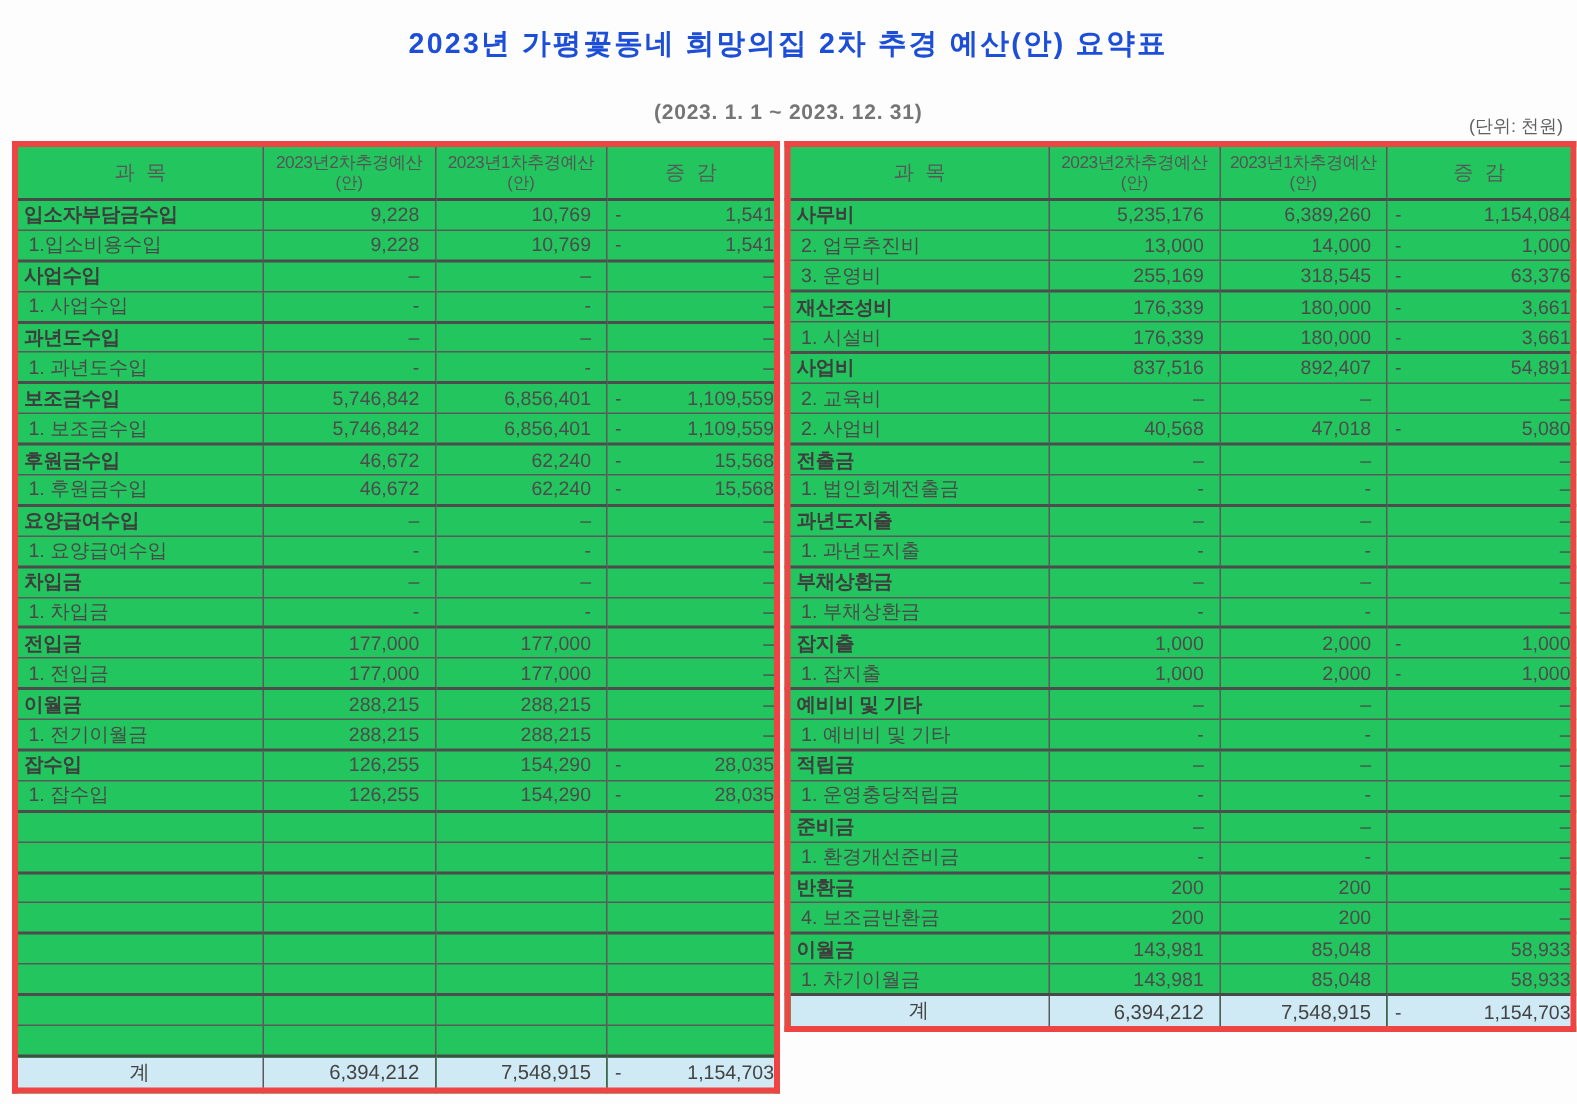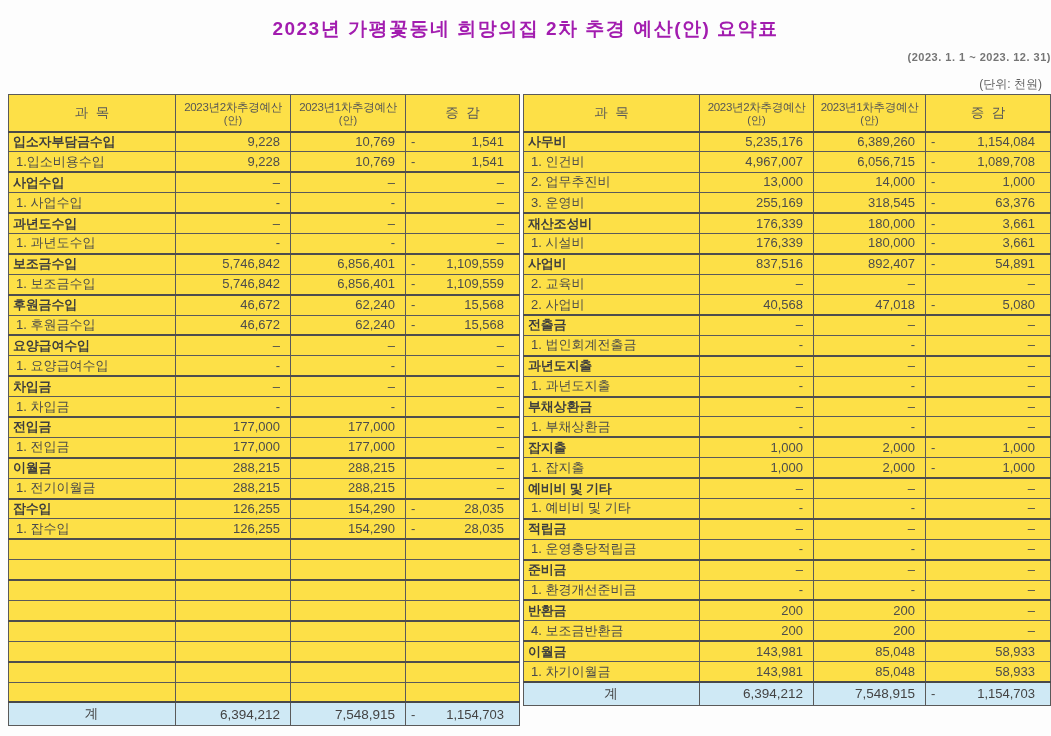--- a/index.html
+++ b/index.html
@@ -3,51 +3,51 @@
 <meta charset="utf-8">
 <style>
   * { margin:0; padding:0; box-sizing:border-box; }
   html,body { width:1051px; height:736px; overflow:hidden; }
   body {
     font-family:"Liberation Sans","DejaVu Sans",sans-serif;
     background:#fdfdfd; color:#4e4e4e; position:relative;
   }
   .doc-title {
     text-align:center; margin-top:16px;
-    font-size:19px; font-weight:bold; color:#a21caf; letter-spacing:1.5px;
+    font-size:19px; font-weight:bold; color:#1d4ed8; letter-spacing:1.5px;
   }
   .doc-subtitle {
-    text-align:right; margin-top:9px;
-    font-size:11px; font-weight:bold; color:#757575; letter-spacing:0.5px;
+    text-align:center; margin-top:24px;
+    font-size:14px; font-weight:bold; color:#757575; letter-spacing:0.5px;
   }
   .unit-note {
     position:absolute; top:76px; right:9px;
     font-size:12px; color:#5f5f5f;
   }
   .tables-wrap { position:absolute; left:8px; top:94px; display:flex; align-items:flex-start; }
-  table.budget { border-collapse:collapse; table-layout:fixed; background:#fde047; border:1px solid #ef4444; }
+  table.budget { border-collapse:collapse; table-layout:fixed; background:#22c55e; border:4px solid #ef4444; }
   table.budget.right { margin-left:3px; }
   th, td { border:1px solid #5a5a5a; overflow:hidden; }
   thead th {
     height:37px; border-bottom:2px solid #494949;
     font-weight:normal; color:#555; vertical-align:middle; text-align:center;
   }
   th.cat-h, th.diff-h { font-size:13.5px; white-space:pre; color:#585858; }
   th .h1 { font-size:11.5px; letter-spacing:-0.3px; line-height:13px; padding-top:2px; color:#555; }
   th .h2 { font-size:11px;  line-height:13px; color:#555; }
   tbody td { height:20.4px; font-size:13px; line-height:14px; vertical-align:middle; color:#4c4c4c; }
   tr.group-start td { border-top:2px solid #4d4d4d; }
   td.cat { text-align:left; }
   td.cat.main { padding-left:4px; font-weight:bold; color:#3e3e3e; letter-spacing:-0.2px; }
   td.cat.sub  { padding-left:7px; color:#4a4a4a; }
   td.num { text-align:right; padding-right:10px; }
   td.diff, tfoot td.diff { padding:0; }
   .diff-inner { display:flex; justify-content:space-between; align-items:center; height:100%; }
   .diff-inner .sign { padding-left:5px; font-size:13px; }
-  .diff-inner .val  { padding-right:15px; font-size:13px; margin-left:auto; }
+  .diff-inner .val  { padding-right:0; font-size:13px; margin-left:auto; }
   tfoot td {
     height:23px; border-top:2px solid #494949;
     font-size:13.5px; color:#434343; vertical-align:middle;
   }
   tfoot .total-label { text-align:center; letter-spacing:1px; }
 </style>
 </head>
 <body>
 
 <div class="doc-title">2023년 가평꽃동네 희망의집 2차 추경 예산(안) 요약표</div>
@@ -429,31 +429,20 @@
           <td class="num">5,235,176</td>
           <td class="num">6,389,260</td>
           <td class="diff">
             <div class="diff-inner">
               <span class="sign">-</span>
               <span class="val">1,154,084</span>
             </div>
           </td>
         </tr>
         <tr>
-          <td class="cat sub">1. 인건비</td>
-          <td class="num">4,967,007</td>
-          <td class="num">6,056,715</td>
-          <td class="diff">
-            <div class="diff-inner">
-              <span class="sign">-</span>
-              <span class="val">1,089,708</span>
-            </div>
-          </td>
-        </tr>
-        <tr>
           <td class="cat sub">2. 업무추진비</td>
           <td class="num">13,000</td>
           <td class="num">14,000</td>
           <td class="diff">
             <div class="diff-inner">
               <span class="sign">-</span>
               <span class="val">1,000</span>
             </div>
           </td>
         </tr>

